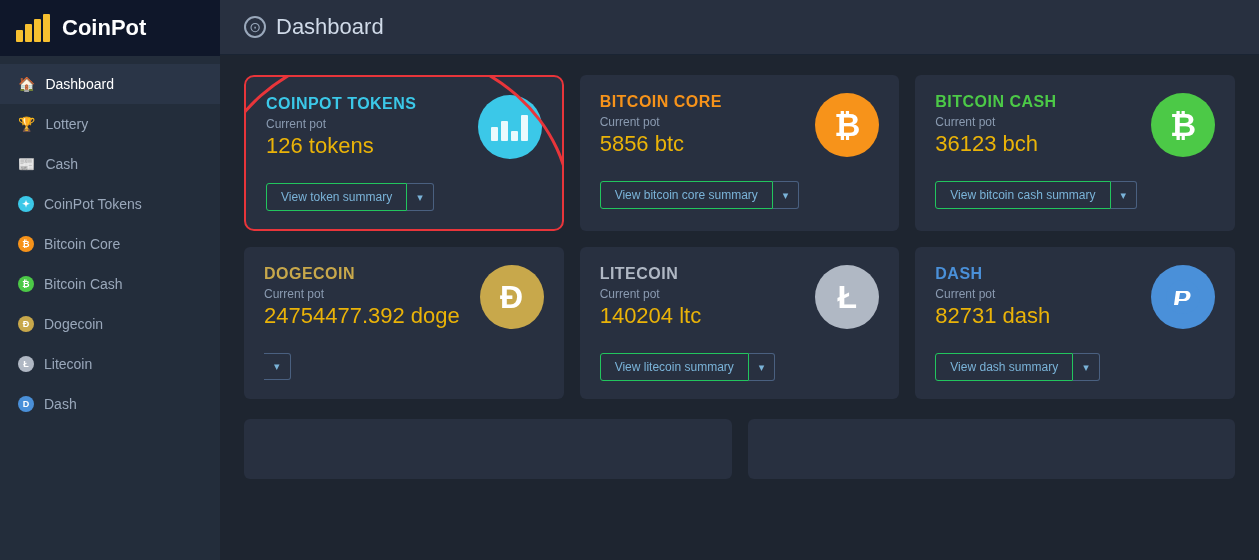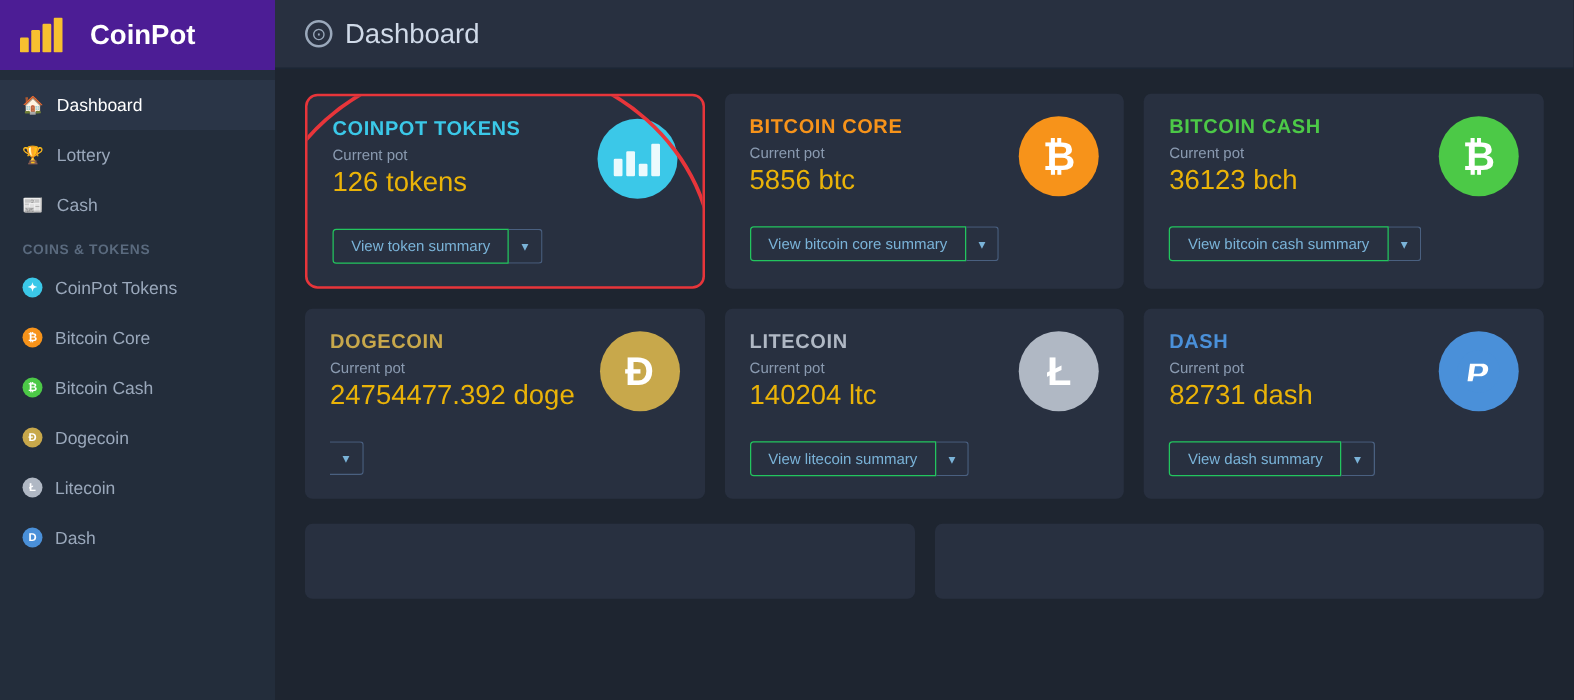--- a/index.html
+++ b/index.html
@@ -19,22 +19,22 @@
       display: flex;
       flex-direction: column;
       flex-shrink: 0;
       height: 560px;
     }
 
     #logo-area {
       display: flex;
       align-items: center;
       padding: 14px 16px;
-      background: #4c1d95;
-      gap: 20px;
+      background: #0f172a;
+      gap: 10px;
     }
 
     .logo-icon {
       width: 36px;
       height: 28px;
     }
 
     #logo-text {
       font-size: 22px;
       font-weight: 700;
@@ -279,21 +279,20 @@
     </div>
     <div class="sidebar-item">
       <span>🏆</span>
       <span>Lottery</span>
     </div>
     <div class="sidebar-item">
       <span>📰</span>
       <span>Cash</span>
     </div>
 
-    <div class="sidebar-section-label">COINS &amp; TOKENS</div>
 
     <div class="sidebar-item">
       <span class="sidebar-coin-dot" style="background:#3bc8e8;">✦</span>
       <span>CoinPot Tokens</span>
     </div>
     <div class="sidebar-item">
       <span class="sidebar-coin-dot" style="background:#f7931a;">₿</span>
       <span>Bitcoin Core</span>
     </div>
     <div class="sidebar-item">

